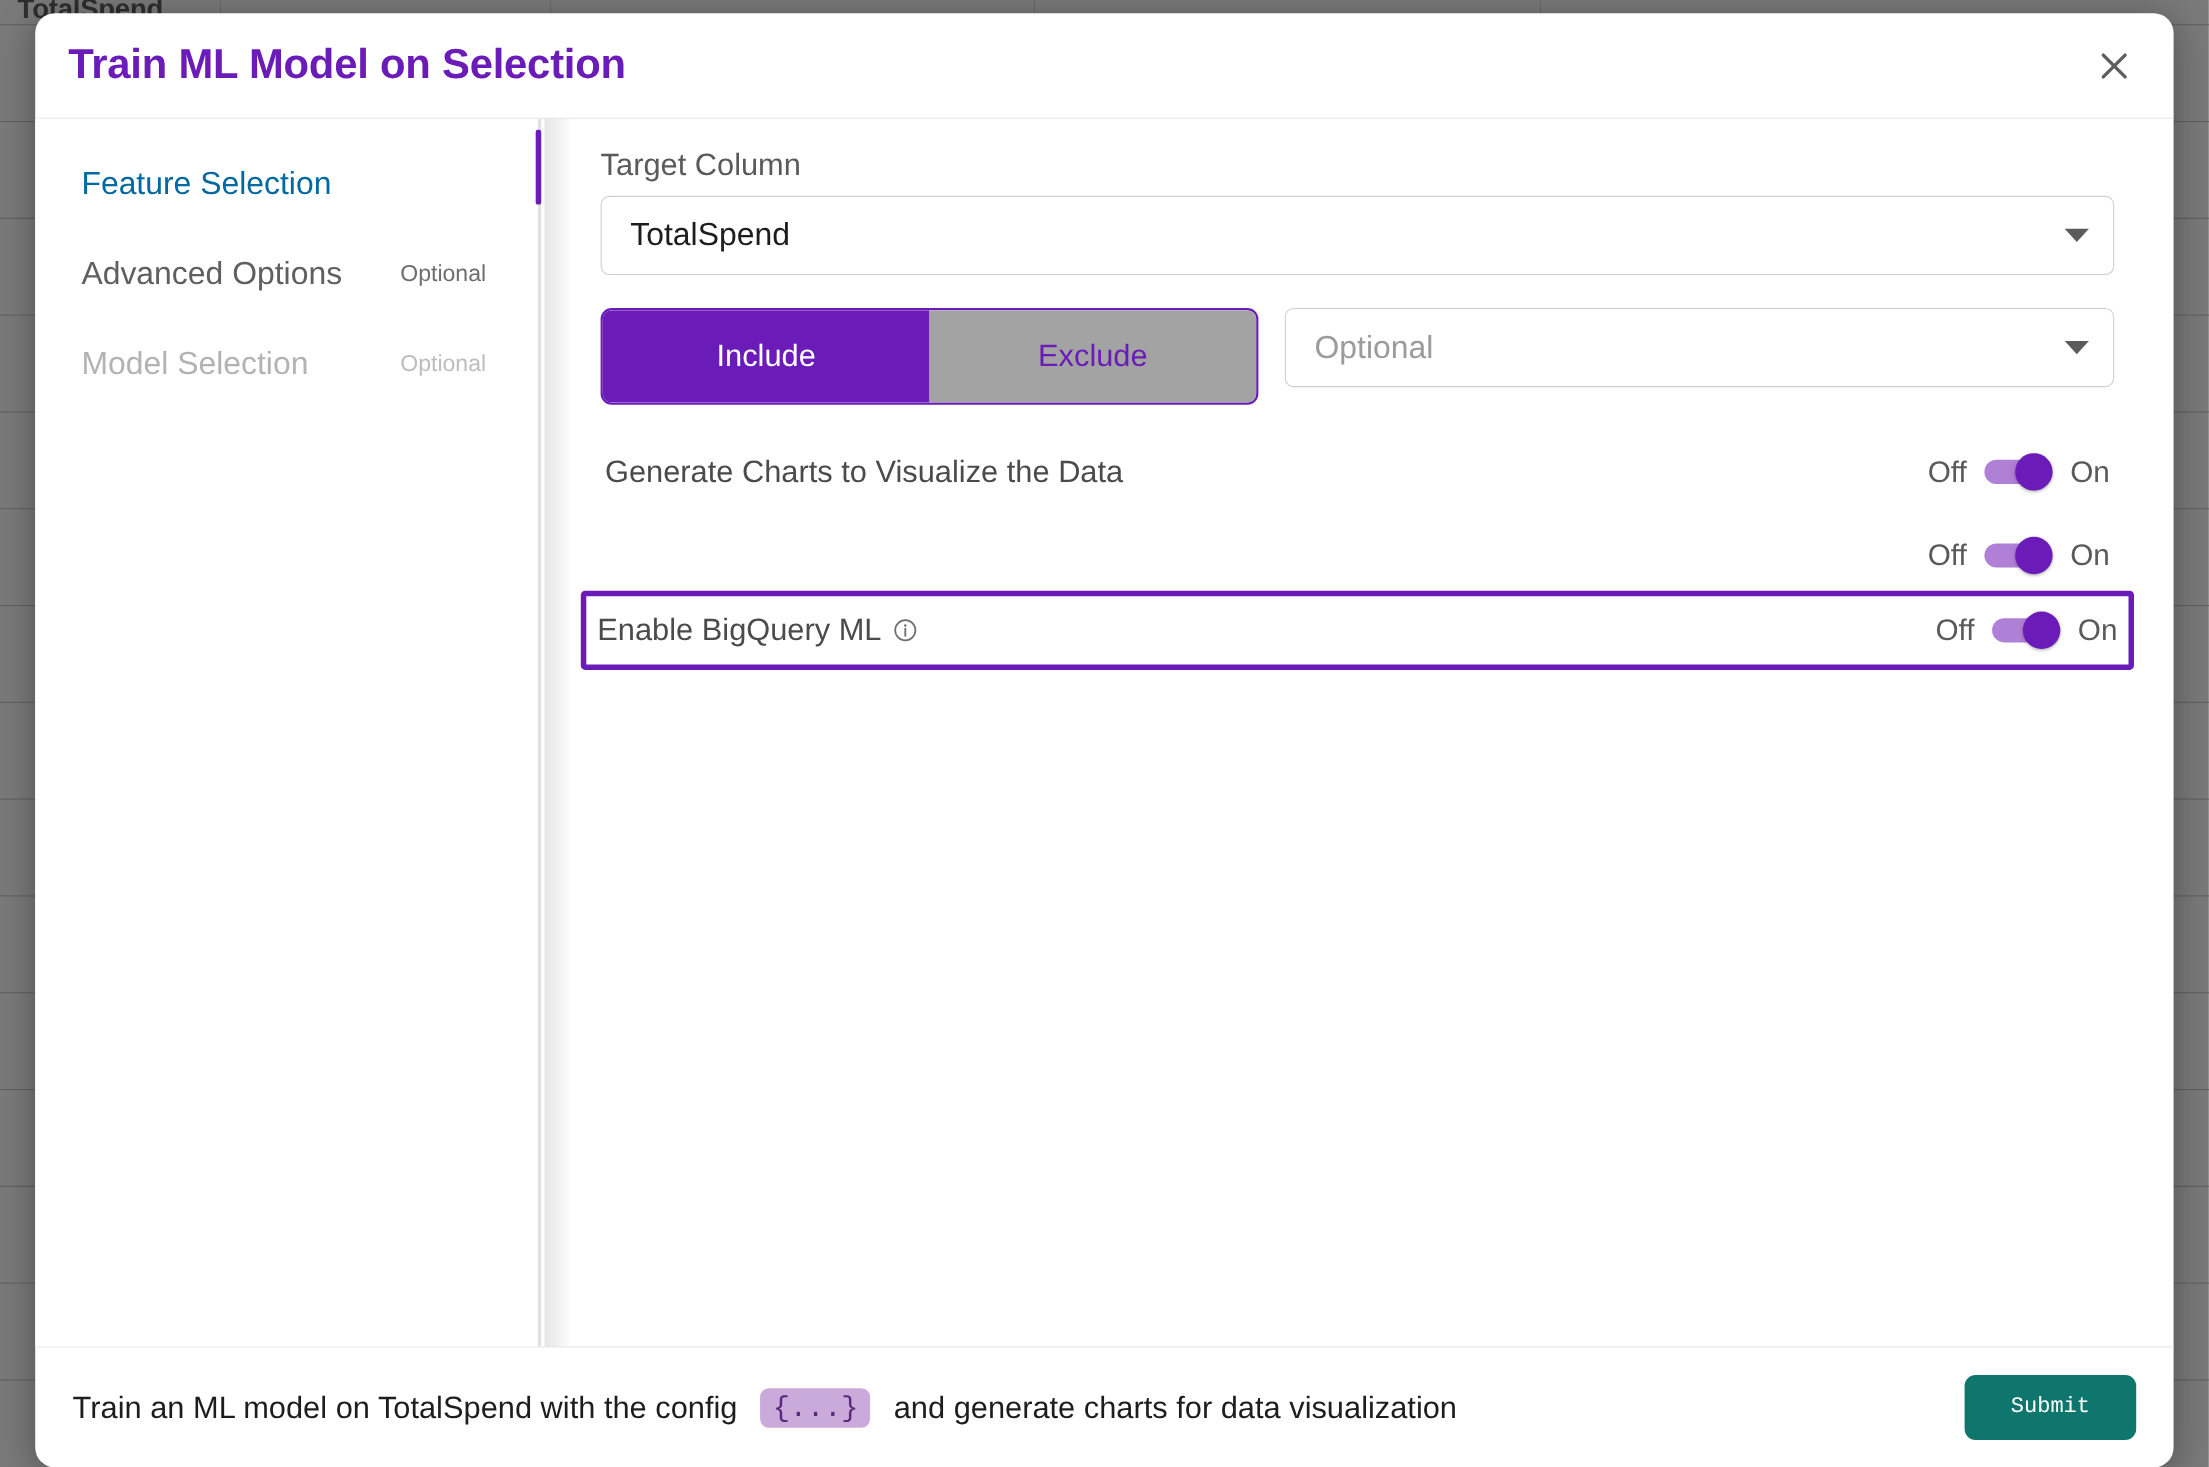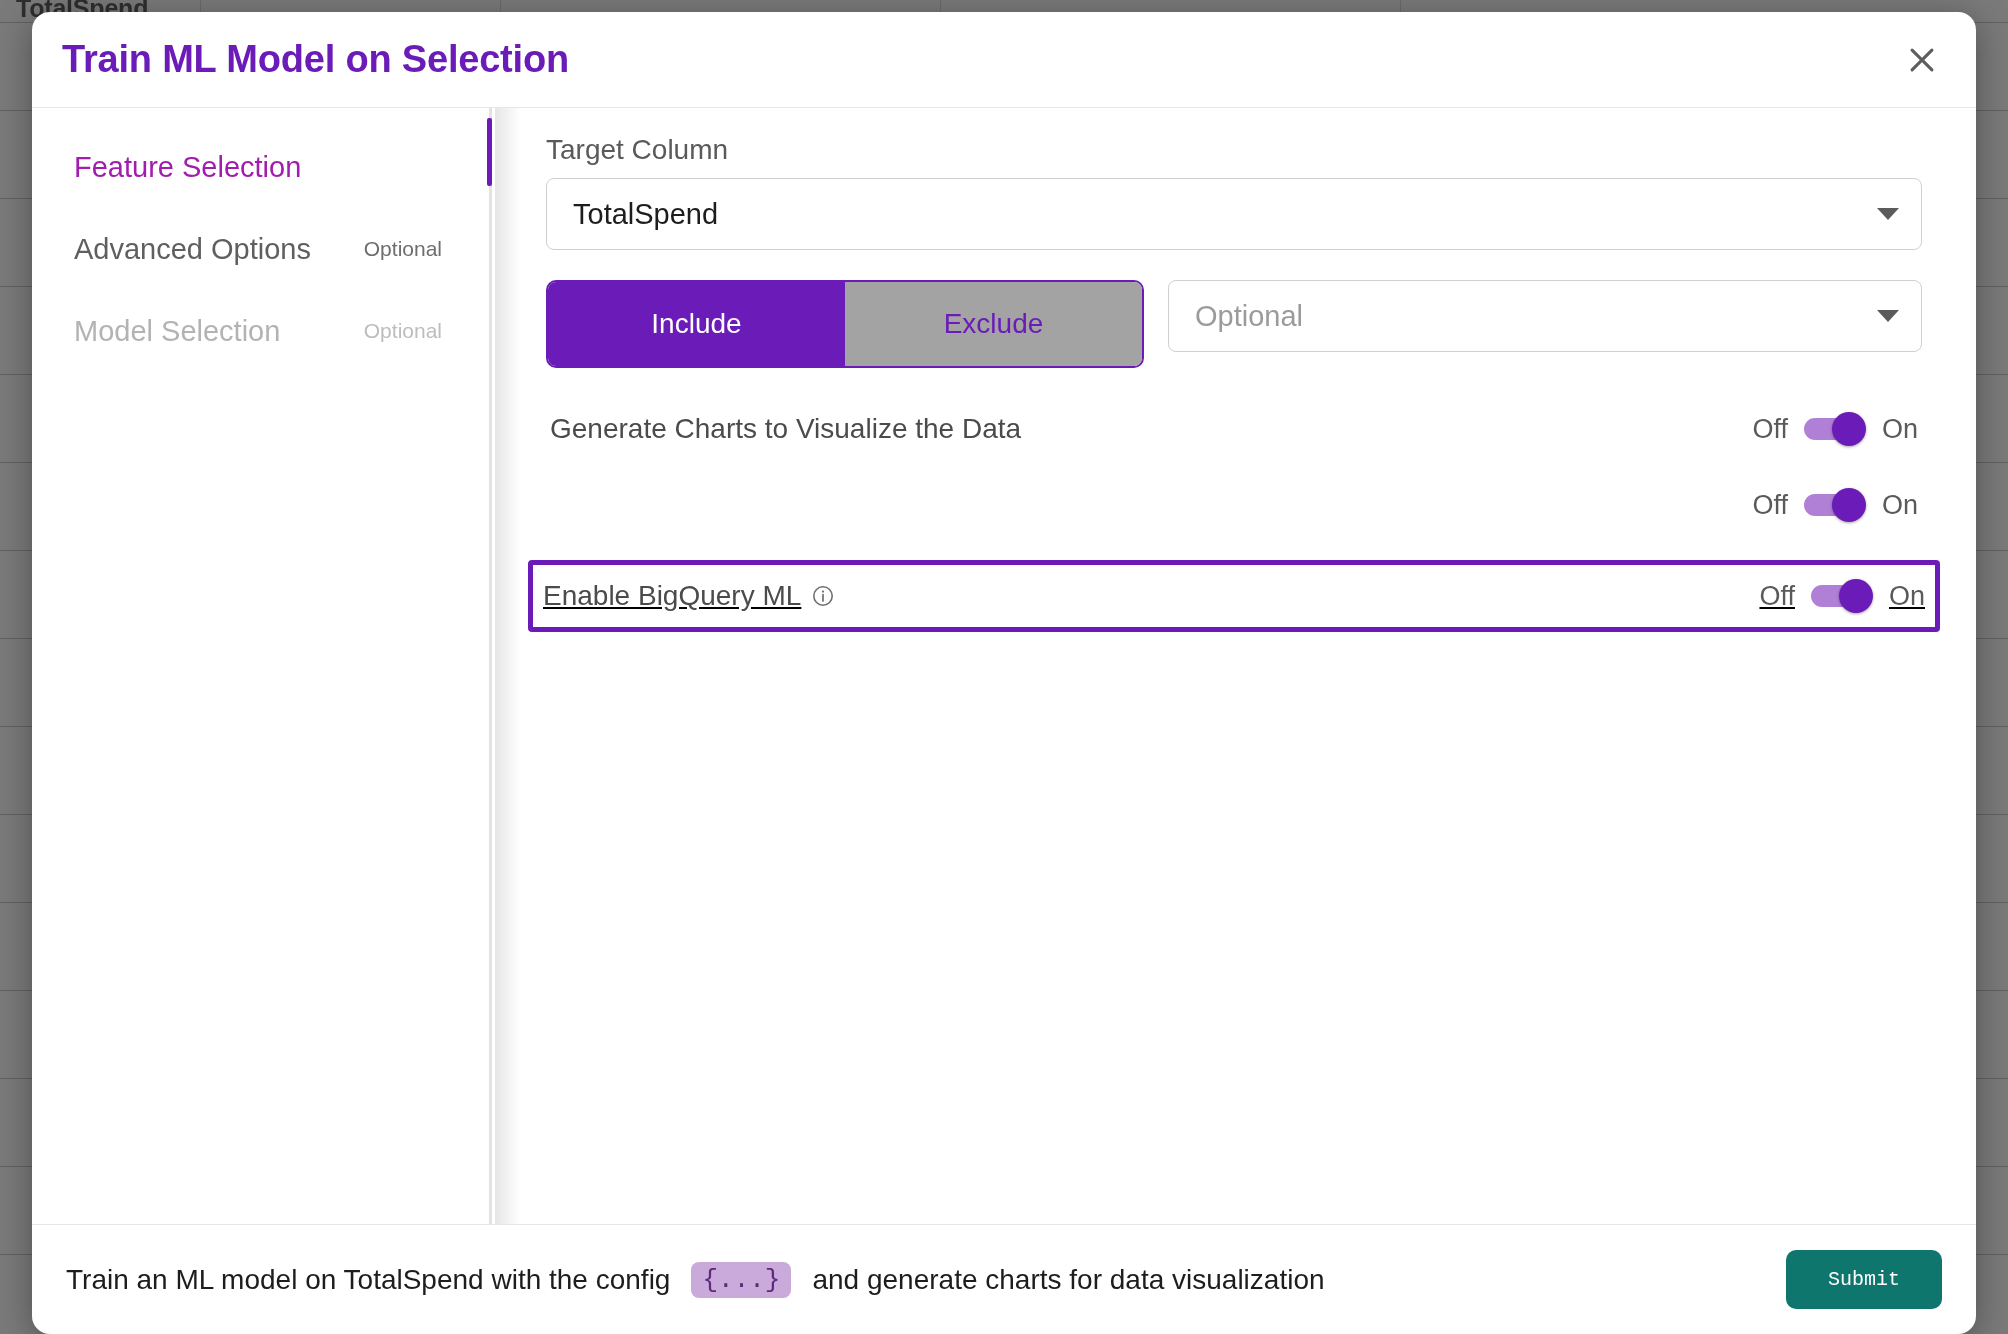--- a/index.html
+++ b/index.html
@@ -146,21 +146,21 @@
   .side-item .side-label {
     font-size: 29px;
     color: #5f5f5f;
     white-space: nowrap;
   }
   .side-item .side-tag {
     margin-left: auto;
     font-size: 21px;
     color: #6e6e6e;
   }
-  .side-item.active .side-label { color: #a21caf; }
+  .side-item.active .side-label { color: #0369a1; }
   .side-item.disabled .side-label { color: #b3b3b3; }
   .side-item.disabled .side-tag { color: #bdbdbd; cursor: default; }
 
   
   .main {
     flex: 1 1 auto;
     padding: 26px 54px 0 54px;
     min-width: 0;
     position: relative;
   }
@@ -239,22 +239,21 @@
     margin-top: 14px;
     padding: 0 4px;
   }
   .toggle-row.highlighted {
     border: 5px solid #6B1CB8;
     border-radius: 4px;
     padding: 0 10px;
     height: 72px;
     margin-left: -18px;
     margin-right: -18px;
-    margin-top: 24px;
-    text-decoration: underline;
+    margin-top: 1px;
   }
   .toggle-label {
     font-size: 28px;
     color: #4b4b4b;
     display: flex;
     align-items: center;
     gap: 10px;
   }
   .info-icon {
     display: inline-flex;

